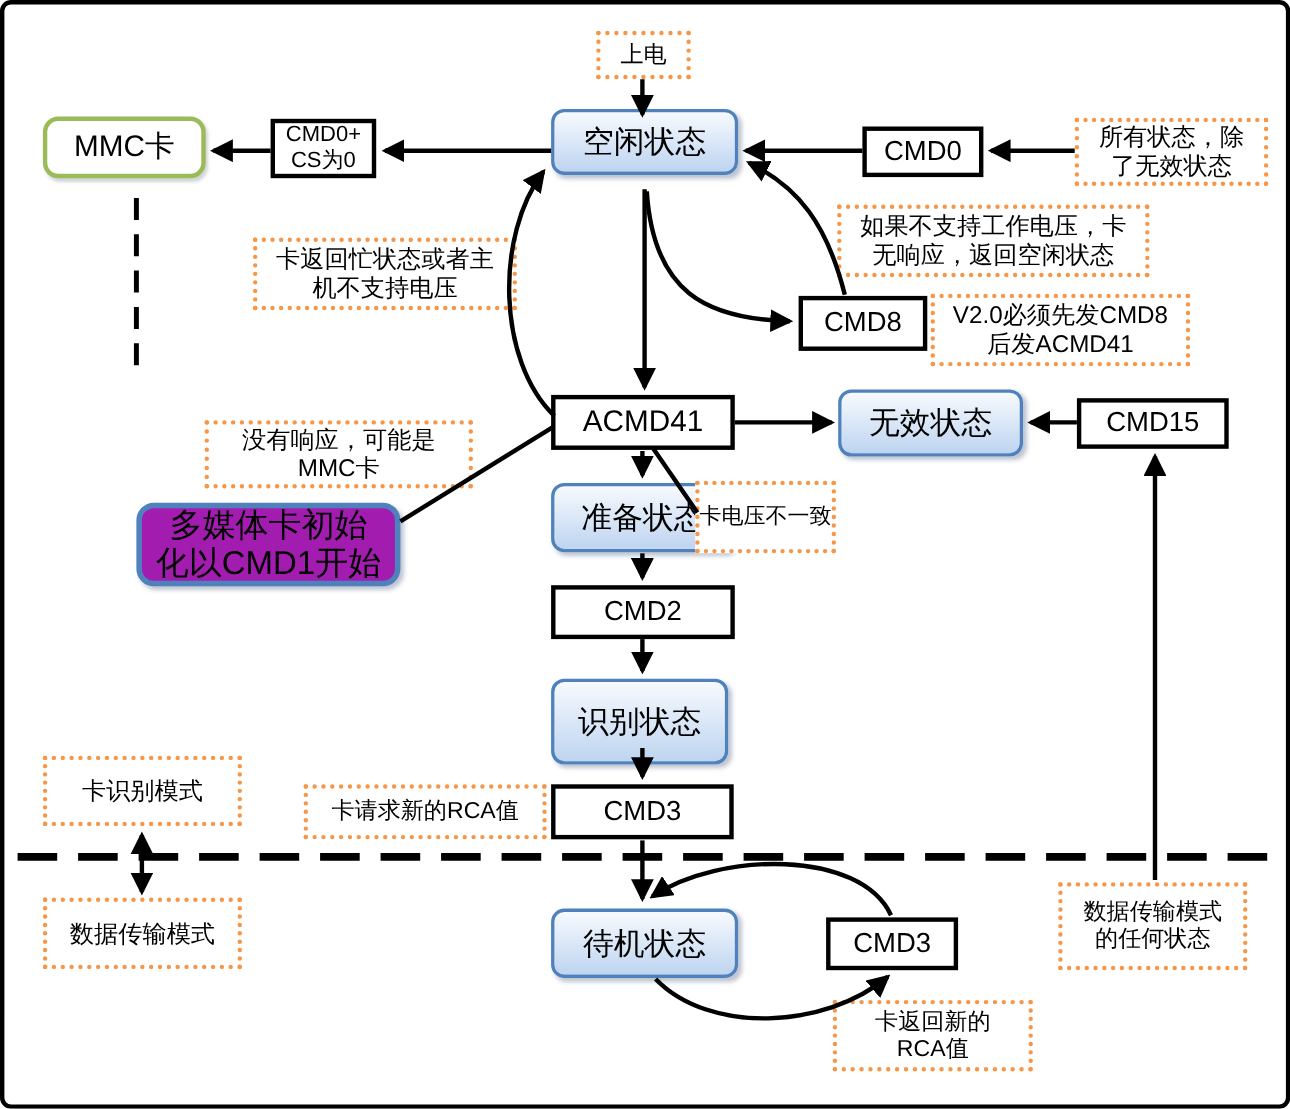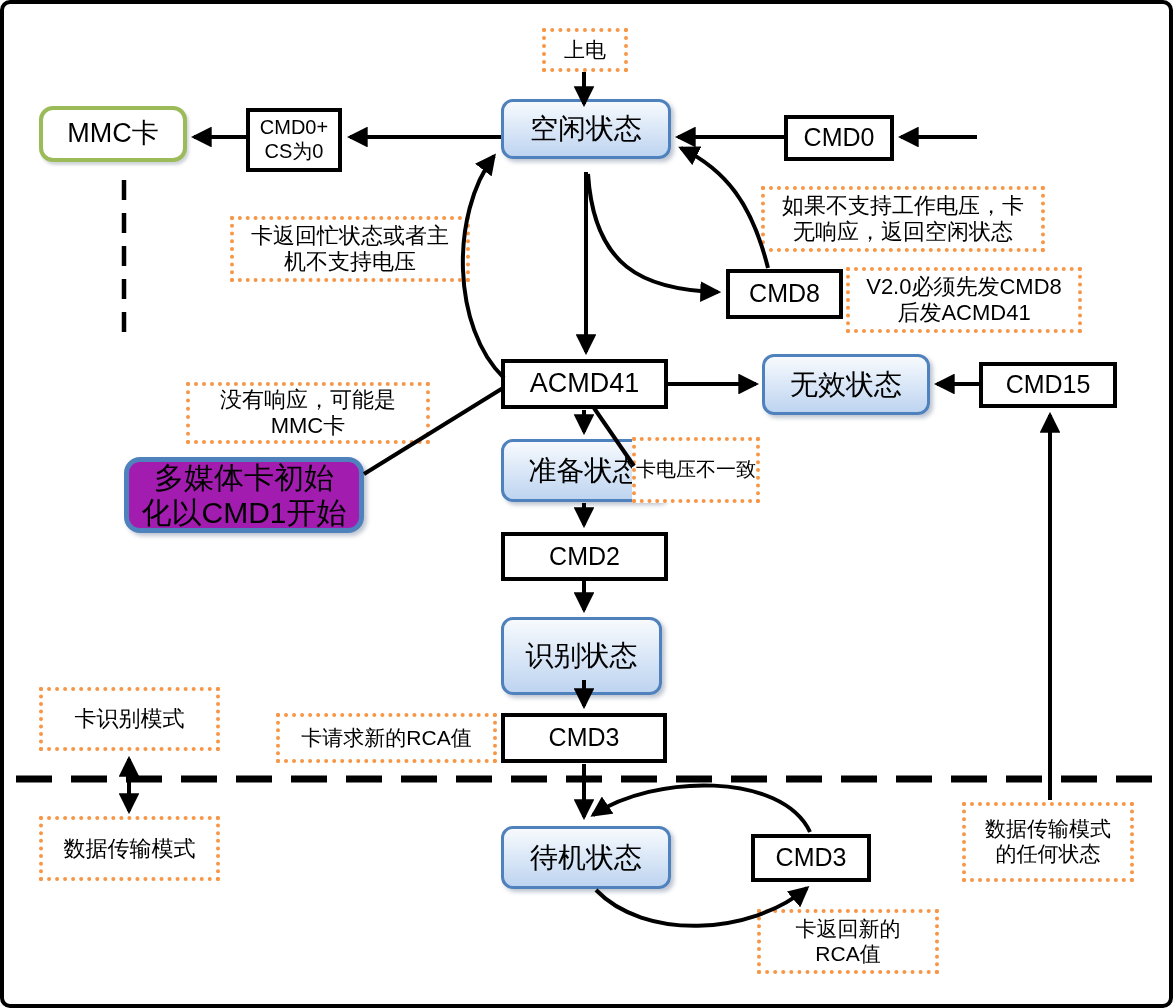--- a/index.html
+++ b/index.html
@@ -37,25 +37,27 @@
 <body>
 
 <div id="canvas">
 
   <div class="box note" style="left:538px;top:24px;width:86px;height:44px;">上电</div>
 
   <div class="box state" style="left:497px;top:95px;width:170px;height:60px;">空闲状态</div>
 
   <div class="box green" style="left:35px;top:102px;width:148px;height:56px;">MMC卡</div>
 
-  <div class="box cmd cmd-sm" style="left:242px;top:104px;width:96px;height:64px;">CMD0+
+  <div class="box cmd cmd-sm" style="left:242px;top:104px;width:96px;height:54px;">CMD0+
 CS为0</div>
 
   <div class="box cmd" style="left:780px;top:111px;width:110px;height:46px;">CMD0</div>
 
+  <div class="box note note-md" style="left:973px;top:103px;width:176px;height:62px;">所有状态，除
+了无效状态</div>
 
   <div class="box note note-md" style="left:757px;top:182px;width:284px;height:66px;">如果不支持工作电压，卡
 无响应，返回空闲状态</div>
 
   <div class="box cmd" style="left:722px;top:265px;width:117px;height:50px;">CMD8</div>
 
   <div class="box note note-md" style="left:842px;top:263px;width:236px;height:66px;">V2.0必须先发CMD8
 后发ACMD41</div>
 
   <div class="box note note-md" style="left:226px;top:212px;width:240px;height:66px;">卡返回忙状态或者主

